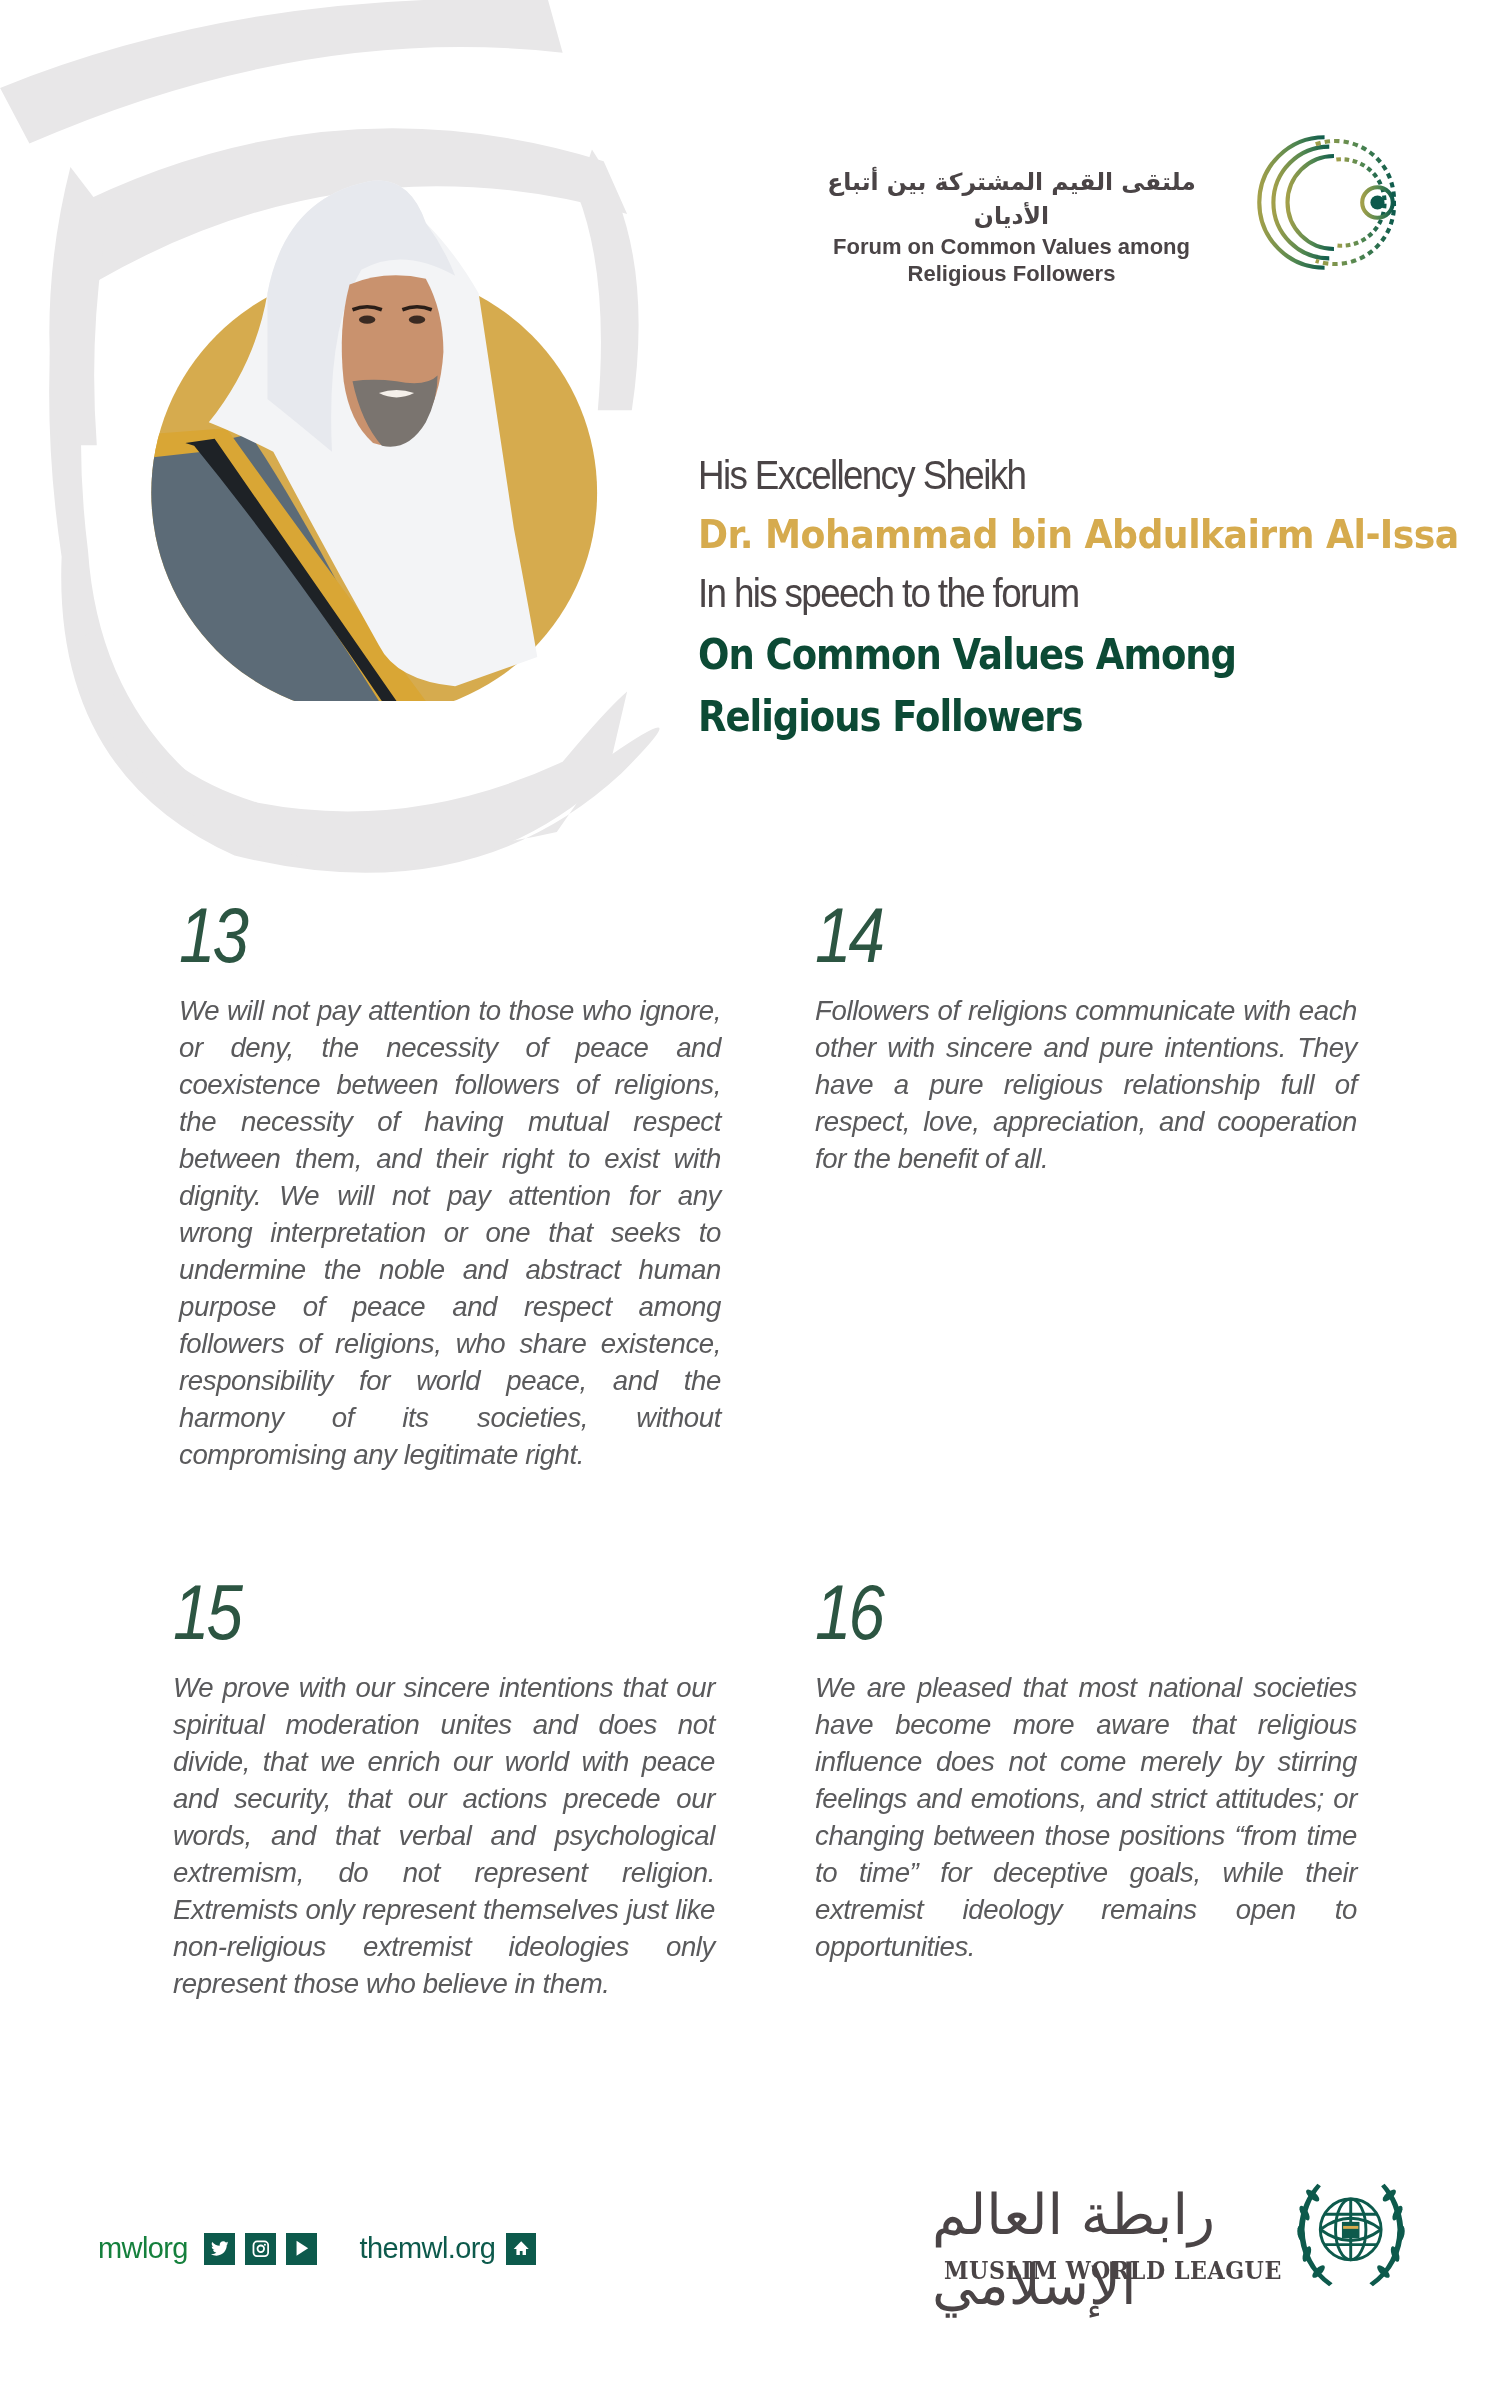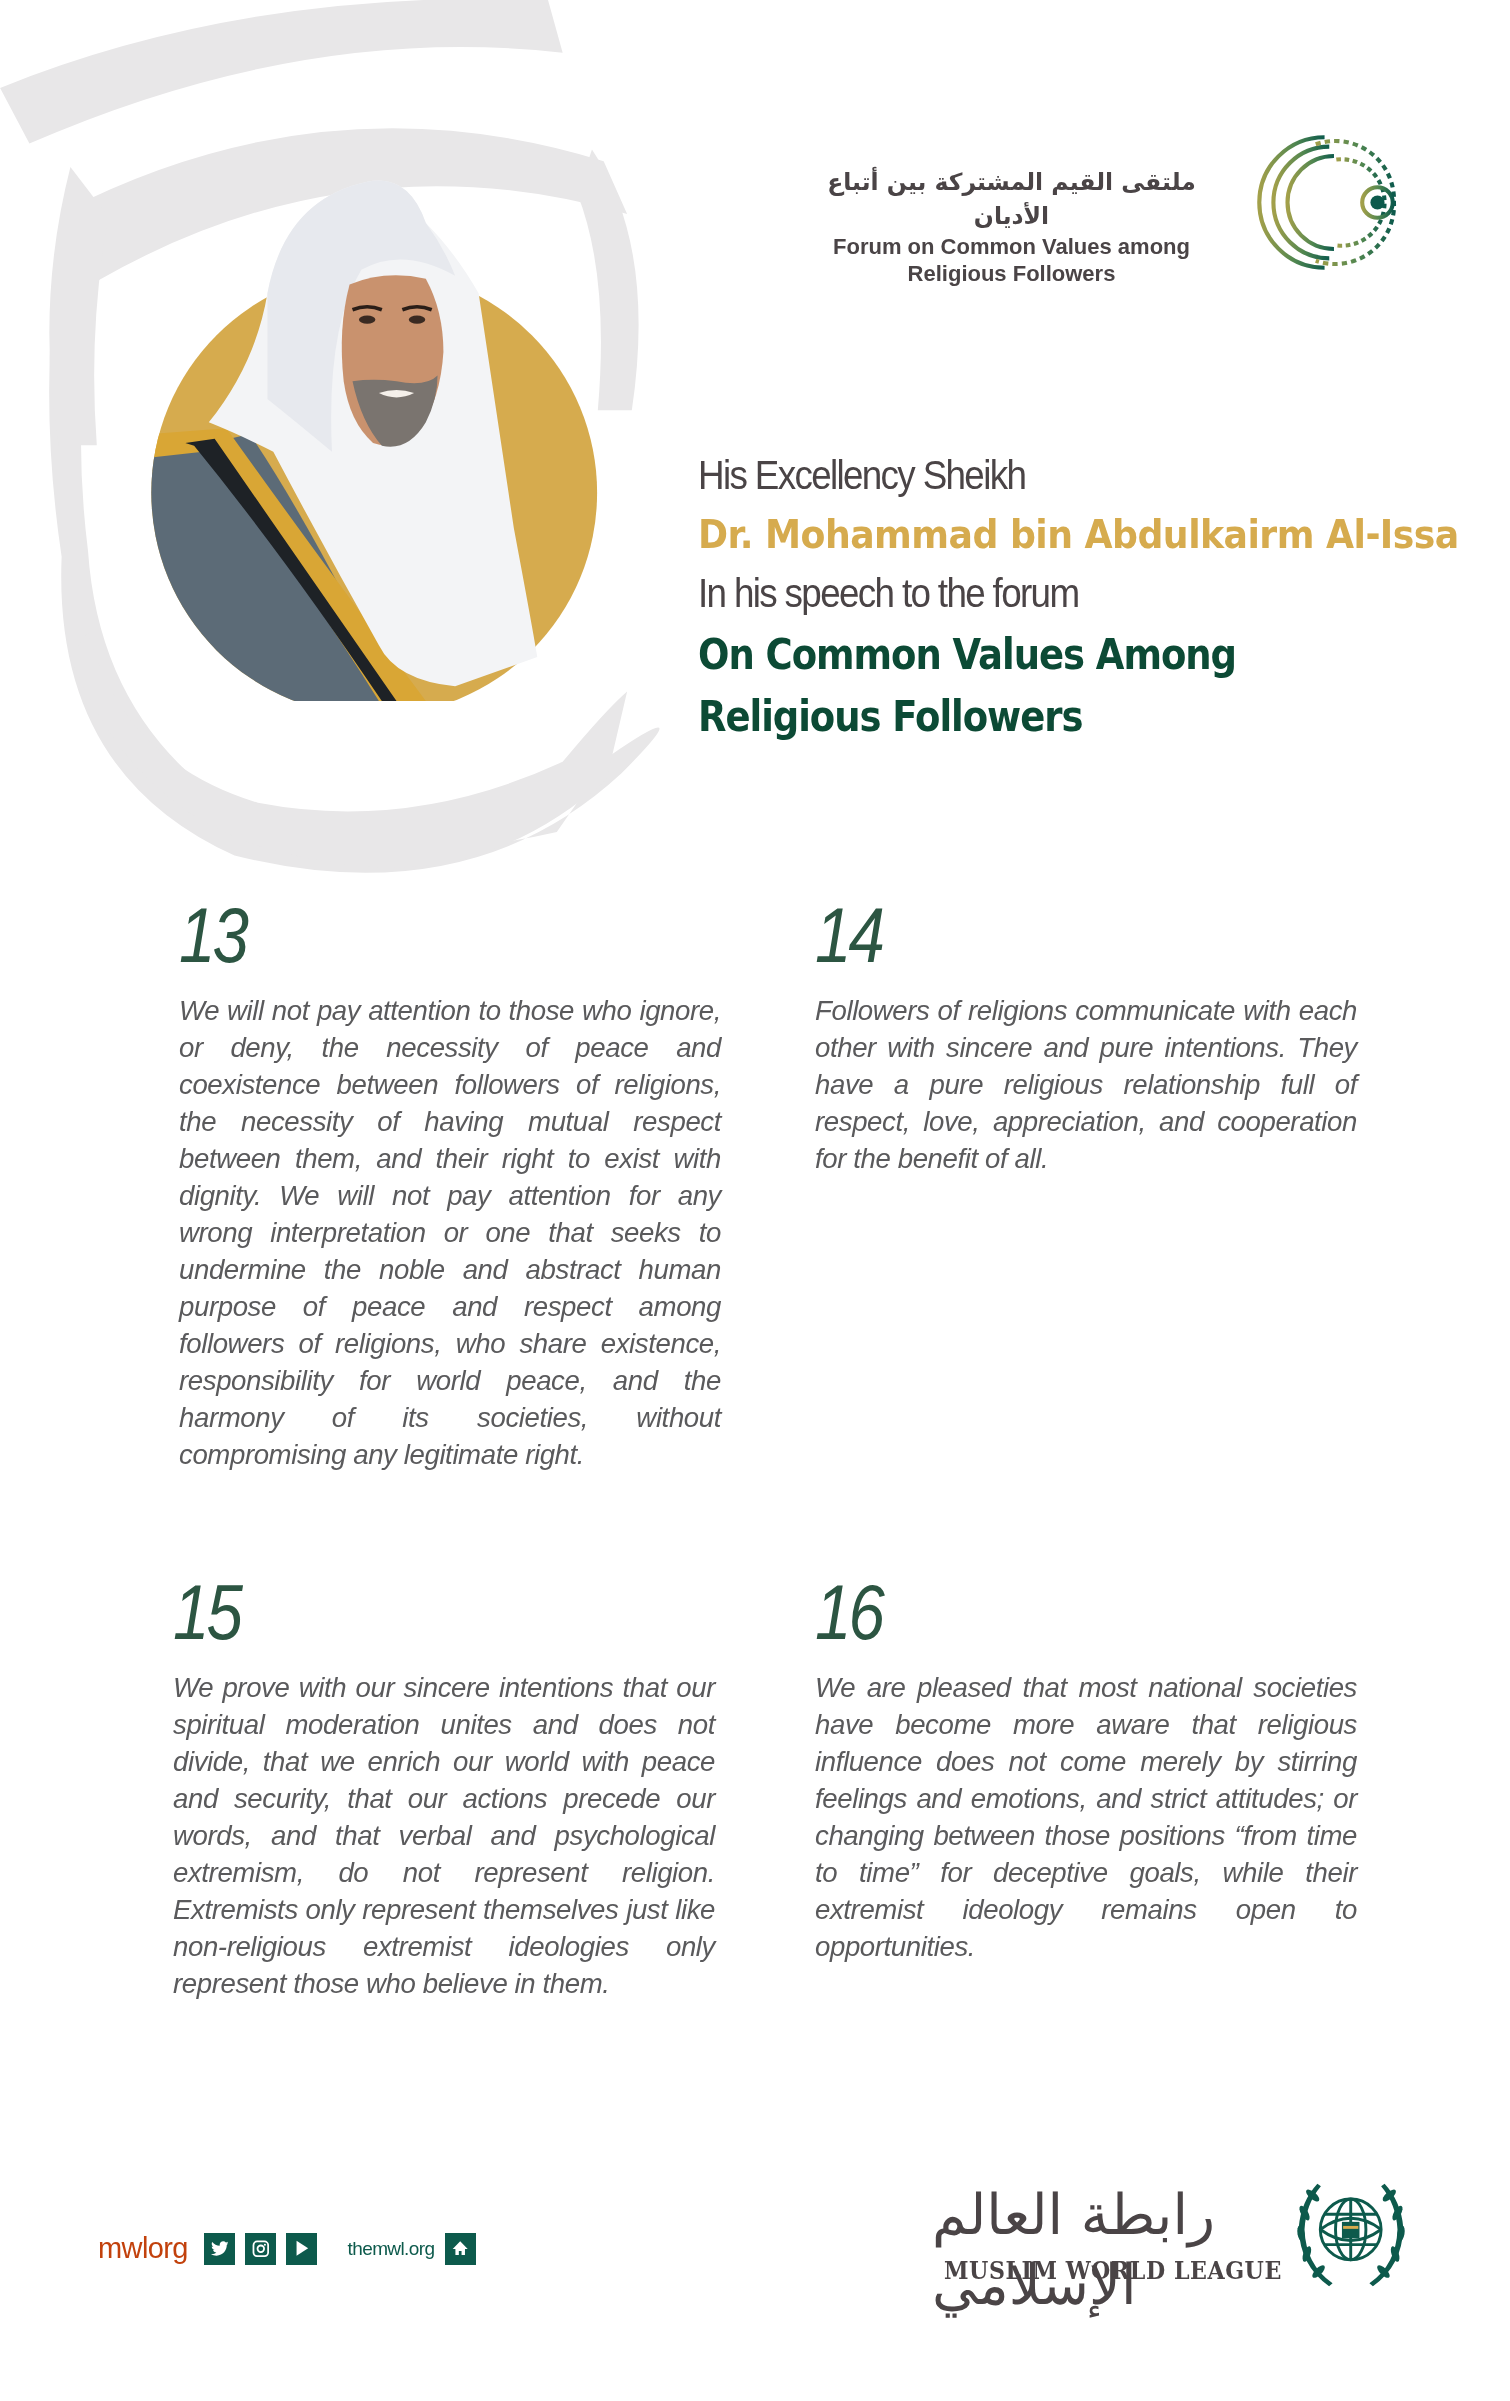--- a/index.html
+++ b/index.html
@@ -29,23 +29,23 @@
   .sec-num { font-family:"Liberation Sans", sans-serif; color:#2c5542; font-size:77px; line-height:82px; letter-spacing:-3.5px; transform:scaleX(0.85); transform-origin:left; font-weight:normal; }
   .sec-text { font-family:"Liberation Sans", sans-serif; color:#5a5a5c; font-size:27.6px; line-height:37px; text-align:justify; text-align-last:left; letter-spacing:-0.4px; margin-top:16px; }
 
   #s13 { left:179px; top:894px; }
   #s14 { left:815px; top:894px; }
   #s15 { left:173px; top:1571px; }
   #s16 { left:815px; top:1571px; }
 
   
   .footer-social { position:absolute; left:98px; top:2228px; height:41px; display:flex; align-items:center; z-index:2; }
-  .handle { font-family:"Liberation Sans", sans-serif; color:#c2410c; font-size:29px; letter-spacing:-0.6px; margin-right:16.4px; }
+  .handle { font-family:"Liberation Sans", sans-serif; color:#15803d; font-size:29px; letter-spacing:-0.6px; margin-right:16.4px; }
   .sq { width:30.5px; height:32px; background:#0d5a4c; display:flex; align-items:center; justify-content:center; margin-right:10.6px; }
-  .site { font-family:"Liberation Sans", sans-serif; color:#0d5a4c; font-size:19px; letter-spacing:-0.6px; margin-left:20px; margin-right:10.6px; }
+  .site { font-family:"Liberation Sans", sans-serif; color:#0d5a4c; font-size:29px; letter-spacing:-0.6px; margin-left:32px; margin-right:10.6px; }
 
   .mwl-logo { position:absolute; left:932px; top:2169px; width:481px; height:129px; z-index:2; }
   .mwl-ar { position:absolute; left:0; top:10.6px; width:352px; text-align:left; font-family:"DejaVu Serif", serif; font-size:56px; color:#4a4446; direction:rtl; line-height:70px; }
   .mwl-en { position:absolute; left:11.7px; top:87px; width:328px; font-family:"DejaVu Serif", serif; font-weight:bold; font-size:24.6px; color:#4a4446; letter-spacing:0.6px; white-space:nowrap; transform:scaleX(0.9); transform-origin:left; }
   .mwl-emblem { position:absolute; left:362px; top:8.8px; width:114px; height:114px; }
 </style>
 </head>
 <body>
 
 <svg class="bg-arcs" viewBox="0 0 1300 1500">

